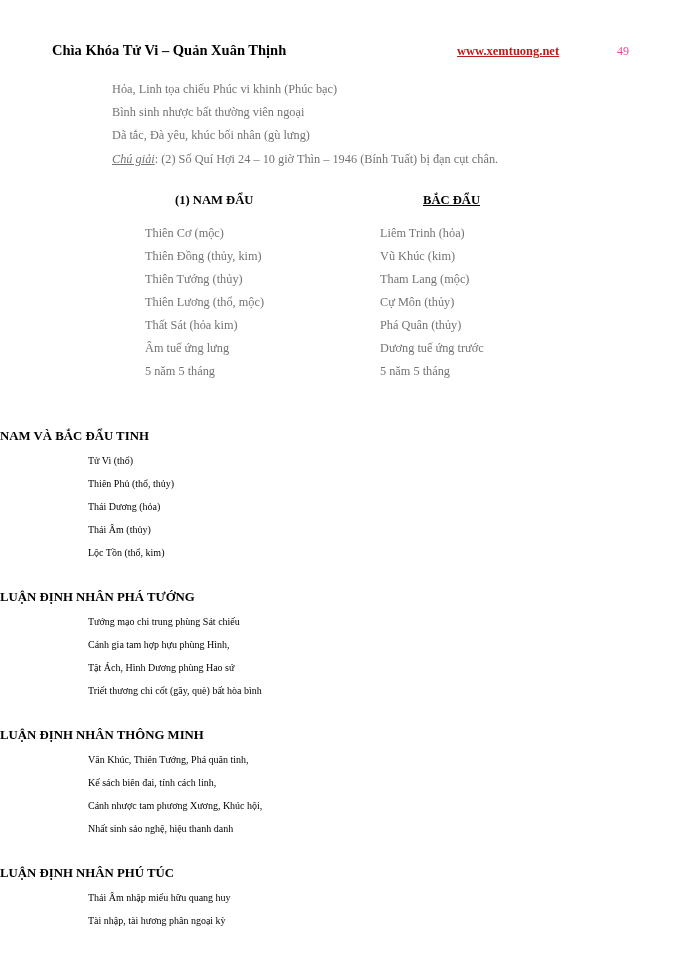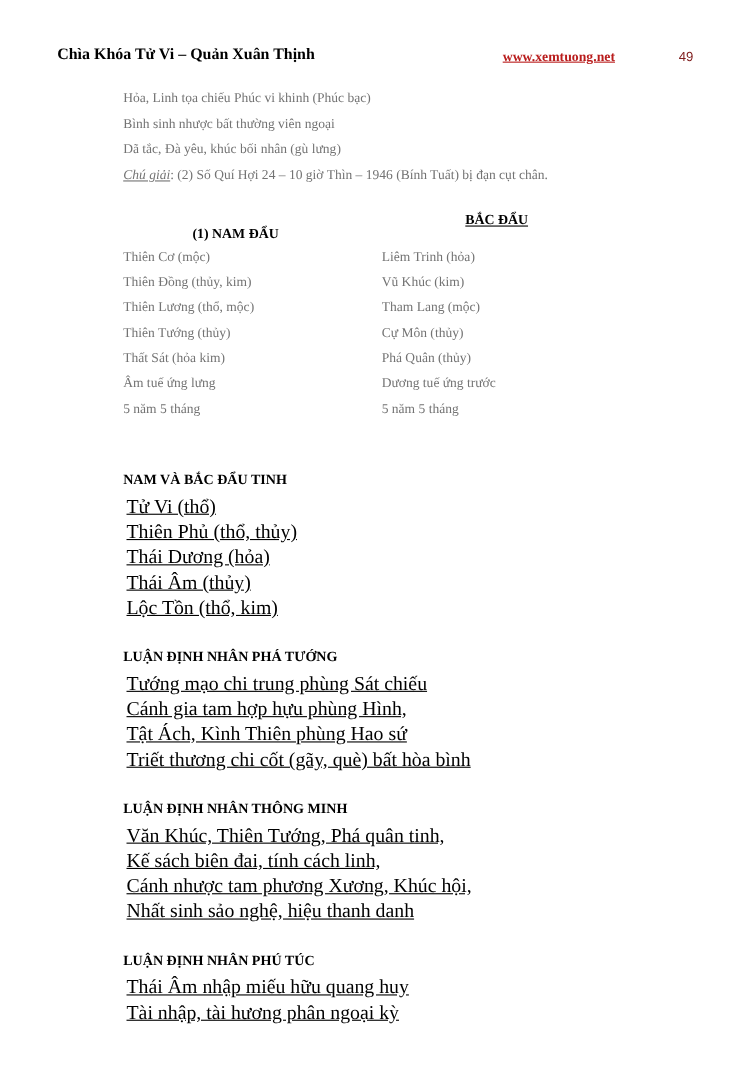--- a/index.html
+++ b/index.html
@@ -48,23 +48,23 @@
     font-weight: bold;
     font-size: 12.5px;
     color: #b91c1c;
     text-decoration: underline;
     white-space: nowrap;
   }
   .header-page {
     position: absolute;
     left: 565px;
     top: 2px;
-    font-family: Liberation Sans, sans-serif;
+    font-family: Liberation Serif, serif;
     font-size: 12px;
-    color: #7f1d1d;
+    color: #ec4899;
   }
   
   .content {
     position: absolute;
     top: 78px;
     left: 0;
     width: 686px;
   }
   .line {
     font-family: "Liberation Serif", serif;
@@ -92,59 +92,58 @@
     height: 210px;
   }
   .col-head {
     font-weight: bold;
     font-size: 12.6px;
     font-family: "Liberation Serif", serif;
   }
   .col-head-left {
     position: absolute;
     left: 175px;
-    top: 12px;
+    top: 0;
   }
   .col-head-right {
     position: absolute;
     left: 423px;
     top: 0;
     text-decoration: underline;
   }
   .col-left {
     position: absolute;
     left: 112px;
     top: 29px;
   }
   .col-right {
     position: absolute;
     left: 347px;
     top: 29px;
   }
   .col-left .line, .col-right .line {
     line-height: 23px;
+    margin-left: 33px;
   }
   
   .section {
     margin-top: 20px;
   }
   .section-title {
-    margin-left: 112px;
     font-weight: bold;
     font-size: 12.8px;
     font-family: "Liberation Serif", serif;
     line-height: 26px;
     white-space: nowrap;
   }
   .section-line {
-    margin-left: 115px;
-    font-size: 18px;
+    margin-left: 88px;
+    font-size: 10px;
     line-height: 23px;
     white-space: nowrap;
-    text-decoration: underline;
   }
 </style>
 </head>
 <body>
 
 <div class="page">
 
   <div class="header">
     <div class="header-title">Chìa Khóa Tử Vi – Quản Xuân Thịnh</div>
     <a class="header-url" href="#">www.xemtuong.net</a>
@@ -160,22 +159,22 @@
       <div class="line note-line"><span class="note-label">Chú giải</span><span>: (2) Số Quí Hợi 24 – 10 giờ Thìn – 1946 (Bính Tuất) bị đạn cụt chân.</span></div>
     </div>
 
     <div class="two-col">
       <div class="col-head col-head-left">(1) NAM ĐẨU</div>
       <div class="col-head col-head-right">BẮC ĐẨU</div>
 
       <div class="col-left">
         <div class="line">Thiên Cơ (mộc)</div>
         <div class="line">Thiên Đồng (thủy, kim)</div>
+        <div class="line">Thiên Tướng (thủy)</div>
         <div class="line">Thiên Lương (thổ, mộc)</div>
-        <div class="line">Thiên Tướng (thủy)</div>
         <div class="line">Thất Sát (hỏa kim)</div>
         <div class="line">Âm tuế ứng lưng</div>
         <div class="line">5 năm 5 tháng</div>
       </div>
 
       <div class="col-right">
         <div class="line">Liêm Trinh (hỏa)</div>
         <div class="line">Vũ Khúc (kim)</div>
         <div class="line">Tham Lang (mộc)</div>
         <div class="line">Cự Môn (thủy)</div>
@@ -191,21 +190,21 @@
       <div class="section-line">Thiên Phủ (thổ, thủy)</div>
       <div class="section-line">Thái Dương (hỏa)</div>
       <div class="section-line">Thái Âm (thủy)</div>
       <div class="section-line">Lộc Tồn (thổ, kim)</div>
     </div>
 
     <div class="section">
       <div class="section-title">LUẬN ĐỊNH NHÂN PHÁ TƯỚNG</div>
       <div class="section-line">Tướng mạo chi trung phùng Sát chiếu</div>
       <div class="section-line">Cánh gia tam hợp hựu phùng Hình,</div>
-      <div class="section-line">Tật Ách, Kình Thiên phùng Hao sứ</div>
+      <div class="section-line">Tật Ách, Hình Dương phùng Hao sứ</div>
       <div class="section-line">Triết thương chi cốt (gãy, què) bất hòa bình</div>
     </div>
 
     <div class="section">
       <div class="section-title">LUẬN ĐỊNH NHÂN THÔNG MINH</div>
       <div class="section-line">Văn Khúc, Thiên Tướng, Phá quân tinh,</div>
       <div class="section-line">Kế sách biên đai, tính cách linh,</div>
       <div class="section-line">Cánh nhược tam phương Xương, Khúc hội,</div>
       <div class="section-line">Nhất sinh sảo nghệ, hiệu thanh danh</div>
     </div>

